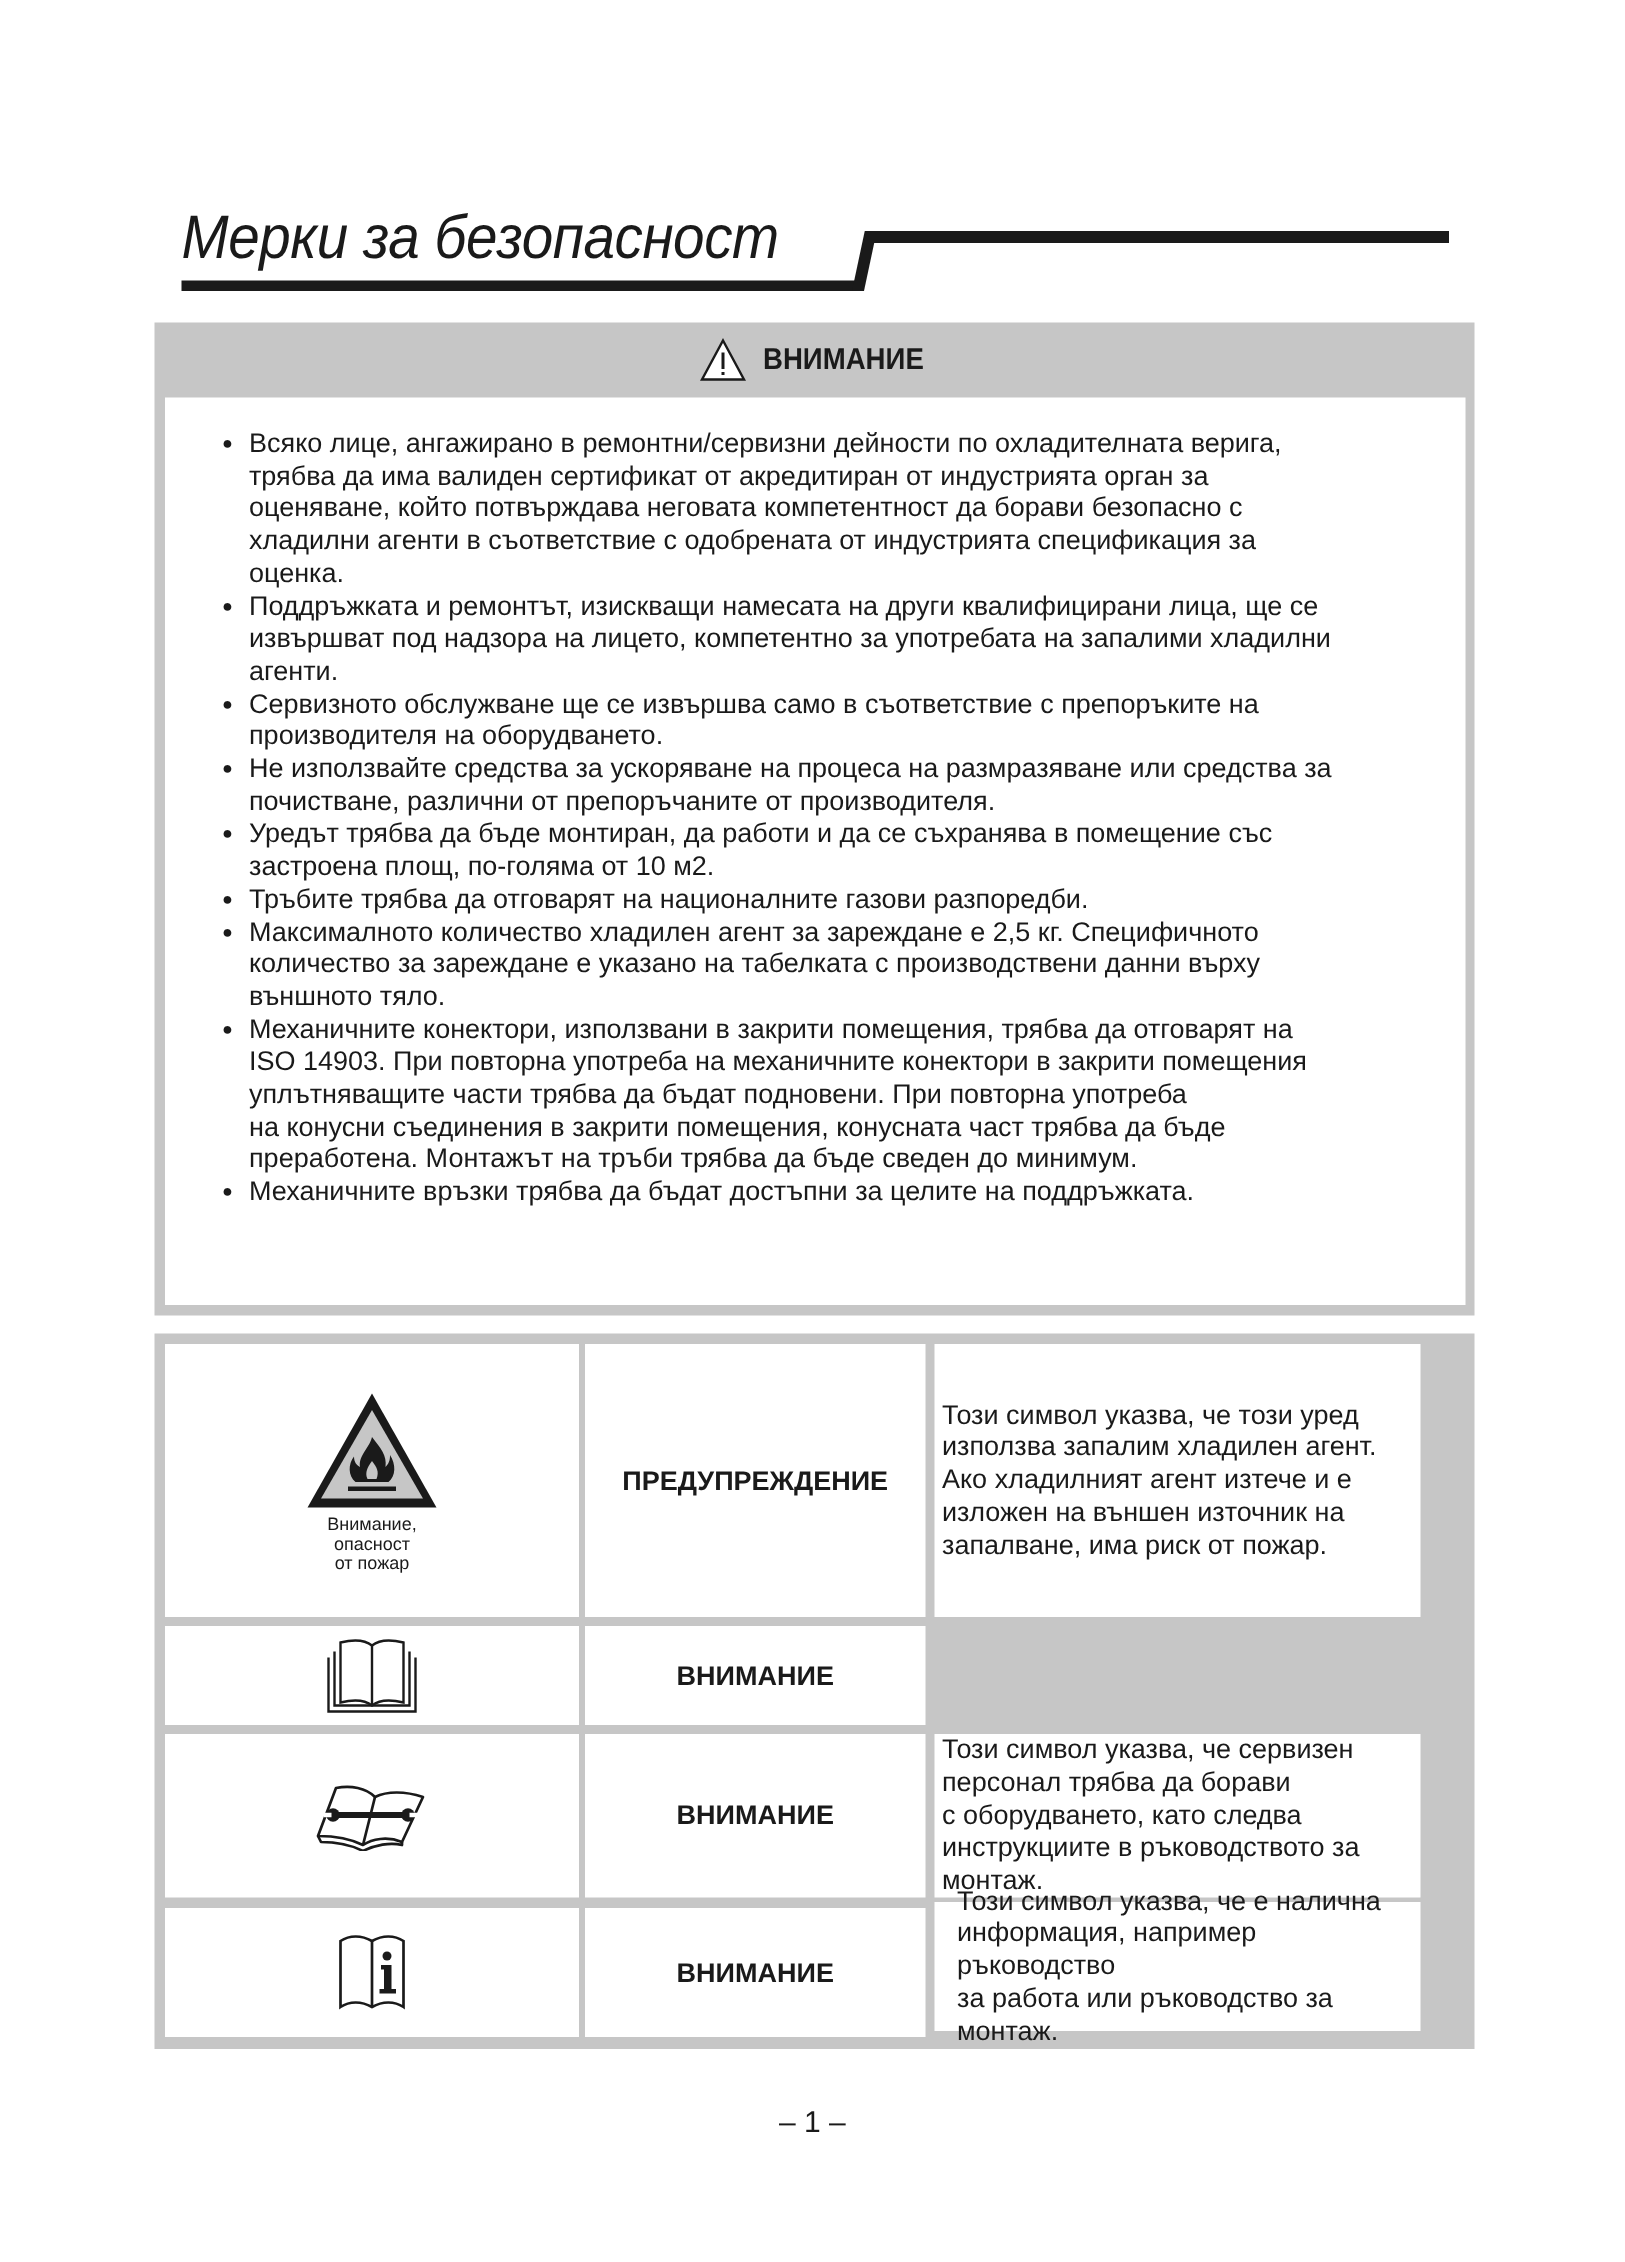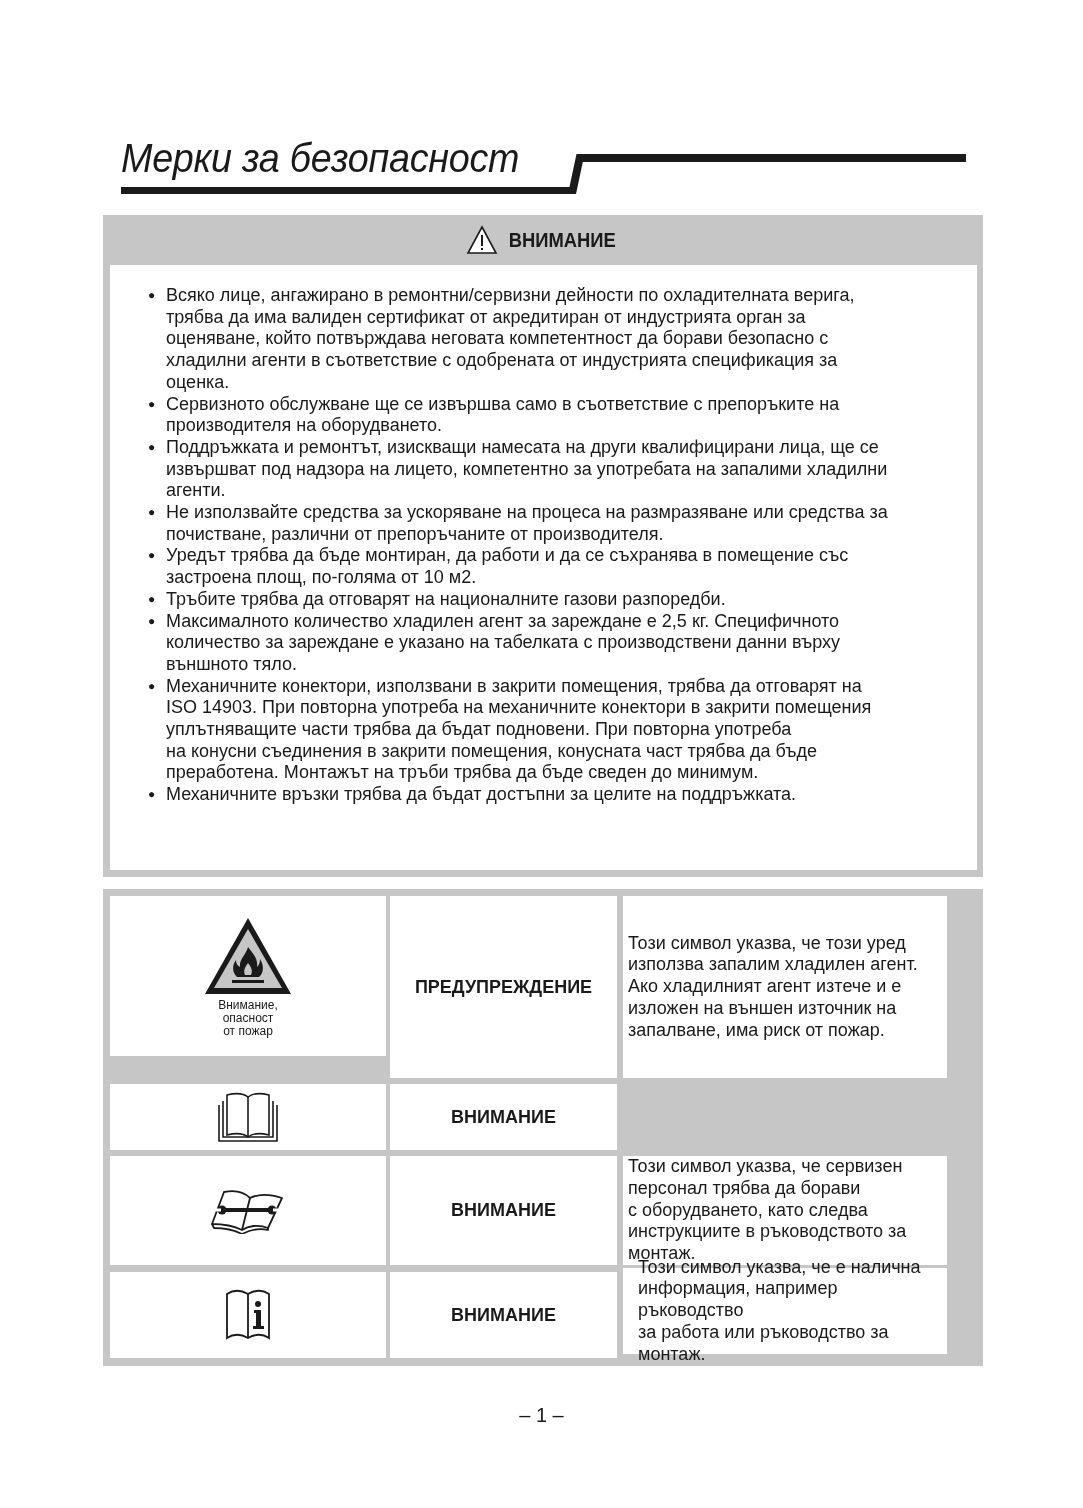--- a/index.html
+++ b/index.html
@@ -57,46 +57,46 @@
     </svg>
     <span class="caution-title">ВНИМАНИЕ</span>
   </div>
   <div class="caution-body">
     <ul class="bullets">
       <li>Всяко лице, ангажирано в ремонтни/сервизни дейности по охладителната верига,
 трябва да има валиден сертификат от акредитиран от индустрията орган за
 оценяване, който потвърждава неговата компетентност да борави безопасно с
 хладилни агенти в съответствие с одобрената от индустрията спецификация за
 оценка.</li>
-      <li>Сервизното обслужване ще се извършва само в съответствие с препоръките на
-производителя на оборудването.</li>
       <li>Поддръжката и ремонтът, изискващи намесата на други квалифицирани лица, ще се
 извършват под надзора на лицето, компетентно за употребата на запалими хладилни
 агенти.</li>
+      <li>Сервизното обслужване ще се извършва само в съответствие с препоръките на
+производителя на оборудването.</li>
       <li>Не използвайте средства за ускоряване на процеса на размразяване или средства за
 почистване, различни от препоръчаните от производителя.</li>
       <li>Уредът трябва да бъде монтиран, да работи и да се съхранява в помещение със
 застроена площ, по-голяма от 10 м2.</li>
       <li>Тръбите трябва да отговарят на националните газови разпоредби.</li>
       <li>Максималното количество хладилен агент за зареждане е 2,5 кг. Специфичното
 количество за зареждане е указано на табелката с производствени данни върху
 външното тяло.</li>
       <li>Механичните конектори, използвани в закрити помещения, трябва да отговарят на
 ISO 14903. При повторна употреба на механичните конектори в закрити помещения
 уплътняващите части трябва да бъдат подновени.  При повторна употреба
 на конусни съединения в закрити помещения, конусната част трябва да бъде
 преработена. Монтажът на тръби трябва да бъде сведен до минимум.</li>
       <li>Механичните връзки трябва да бъдат достъпни за целите на поддръжката.</li>
     </ul>
   </div>
 </section>
 
 <section class="symbol-table">
 
-  <div class="cell icon-col" style="top:7px;height:160px;">
+  <div class="cell icon-col" style="top:7px;height:182px;">
     <svg width="92" height="82" viewBox="0 0 92 82">
       <path d="M46 3 L89 79 L3 79 Z" fill="#1a1a1a"></path>
       <path d="M46 14 L80 73 L12 73 Z" fill="#c6c6c6"></path>
       <path d="M46 32 C52 40 56 44 55 52 C58 49 58 46 58 44 C62 50 62 58 57 62 L35 62 C30 58 30 50 34 45 C34 49 36 51 38 52 C37 44 44 40 46 32 Z" fill="#1a1a1a"></path>
       <path d="M46 48 C49 52 51 55 49 60 L43 60 C41 56 43 52 46 48 Z" fill="#c6c6c6"></path>
       <rect x="30" y="65" width="32" height="3" fill="#1a1a1a"></rect>
     </svg>
     <div class="icon-caption">Внимание,
 опасност
 от пожар</div>

